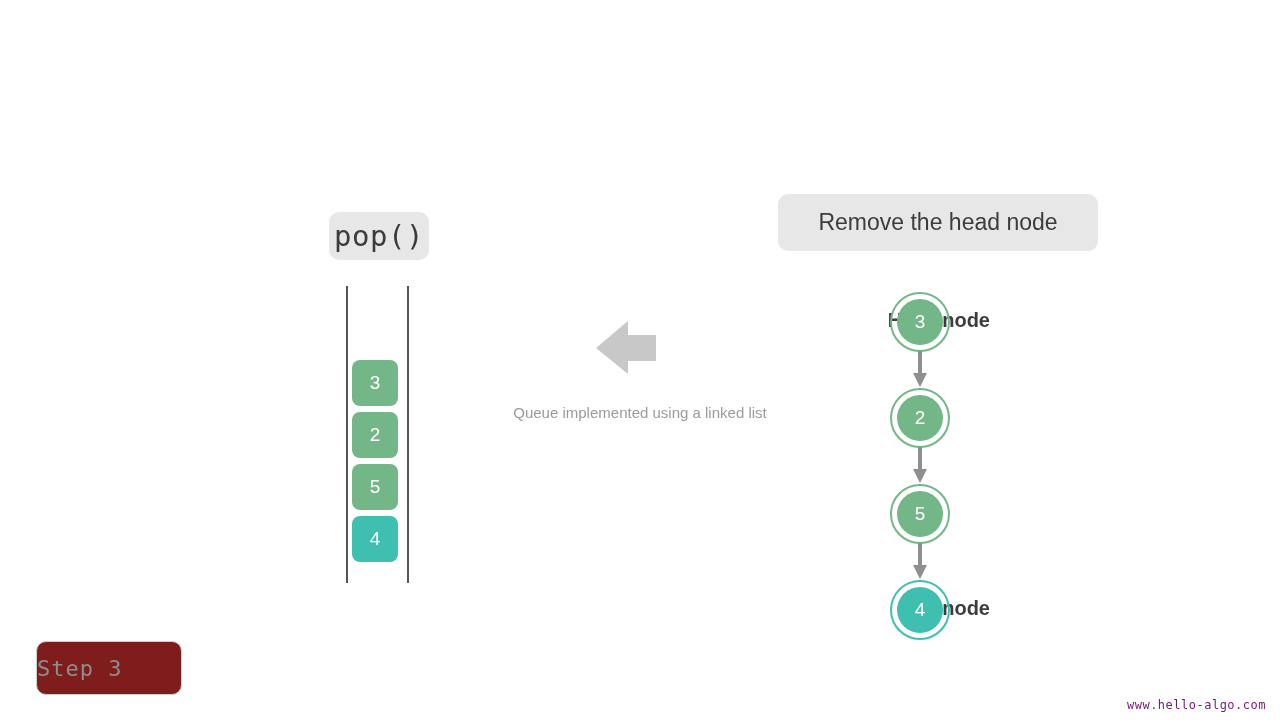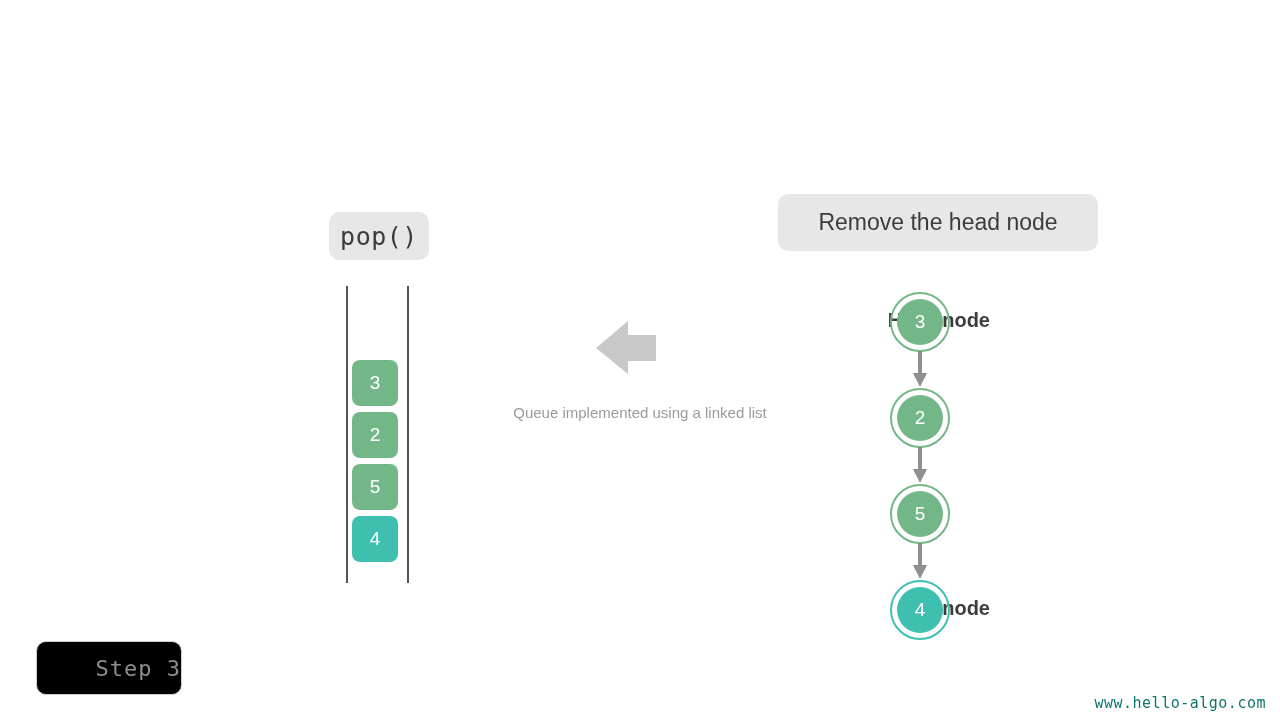--- a/index.html
+++ b/index.html
@@ -29,21 +29,21 @@
     justify-content: center;
     color: #3c3c3c;
     white-space: nowrap;
   }
   #pop-chip {
     left: 329px;
     top: 212px;
     width: 100px;
     height: 48px;
     font-family: "DejaVu Sans Mono", monospace;
-    font-size: 25px;
+    font-size: 29px;
     letter-spacing: 0.5px;
   }
   #action-chip {
     left: 778px;
     top: 194px;
     width: 320px;
     height: 57px;
     font-size: 23px;
   }
 
@@ -161,38 +161,38 @@
 
   
   #step-badge {
     position: absolute;
     left: 36px;
     top: 641px;
     width: 144px;
     height: 52px;
     border: 1px solid #cfcfcf;
     border-radius: 10px;
-    background: #000000;
-    display: flex;
-    align-items: center;
-    justify-content: flex-end;
+    background: #7f1d1d;
+    display: flex;
+    align-items: center;
+    justify-content: flex-start;
     font-family: "DejaVu Sans Mono", monospace;
     font-size: 22px;
     color: #8e8e8e;
     letter-spacing: 1px;
   }
 
   
   #watermark {
     position: absolute;
     right: 14px;
     bottom: 8px;
     font-family: "DejaVu Sans Mono", monospace;
-    font-size: 15px;
-    color: #0f766e;
+    font-size: 12px;
+    color: #701a75;
     letter-spacing: 0.5px;
   }
 </style>
 </head>
 <body>
 
 <div id="canvas">
 
   <div id="pop-chip" class="chip">
     <span>pop()</span>

